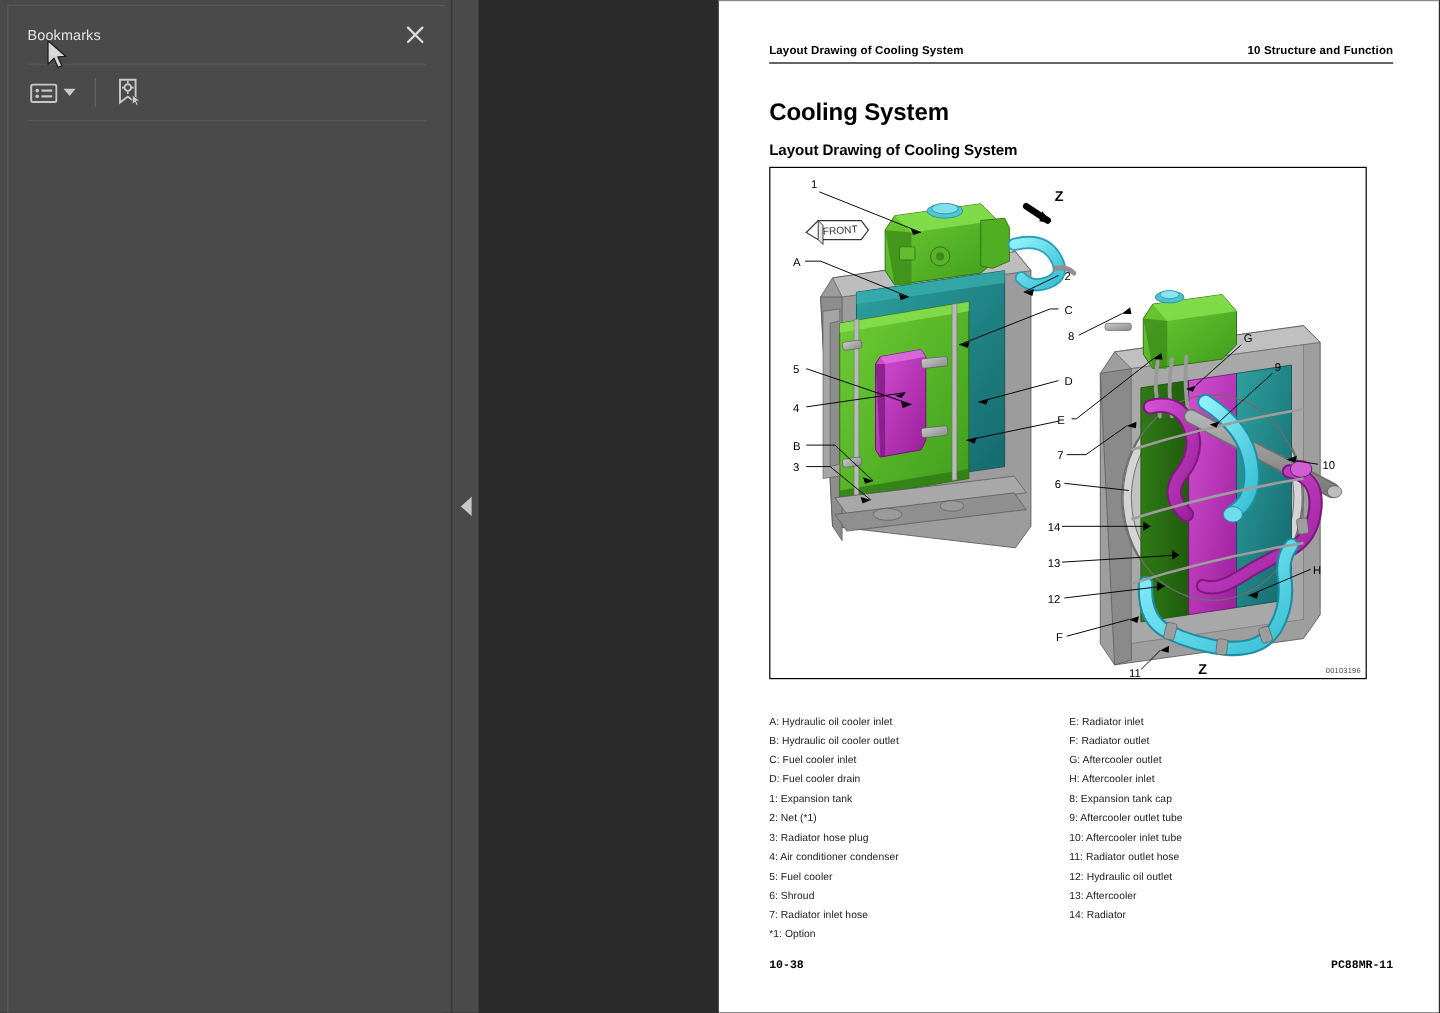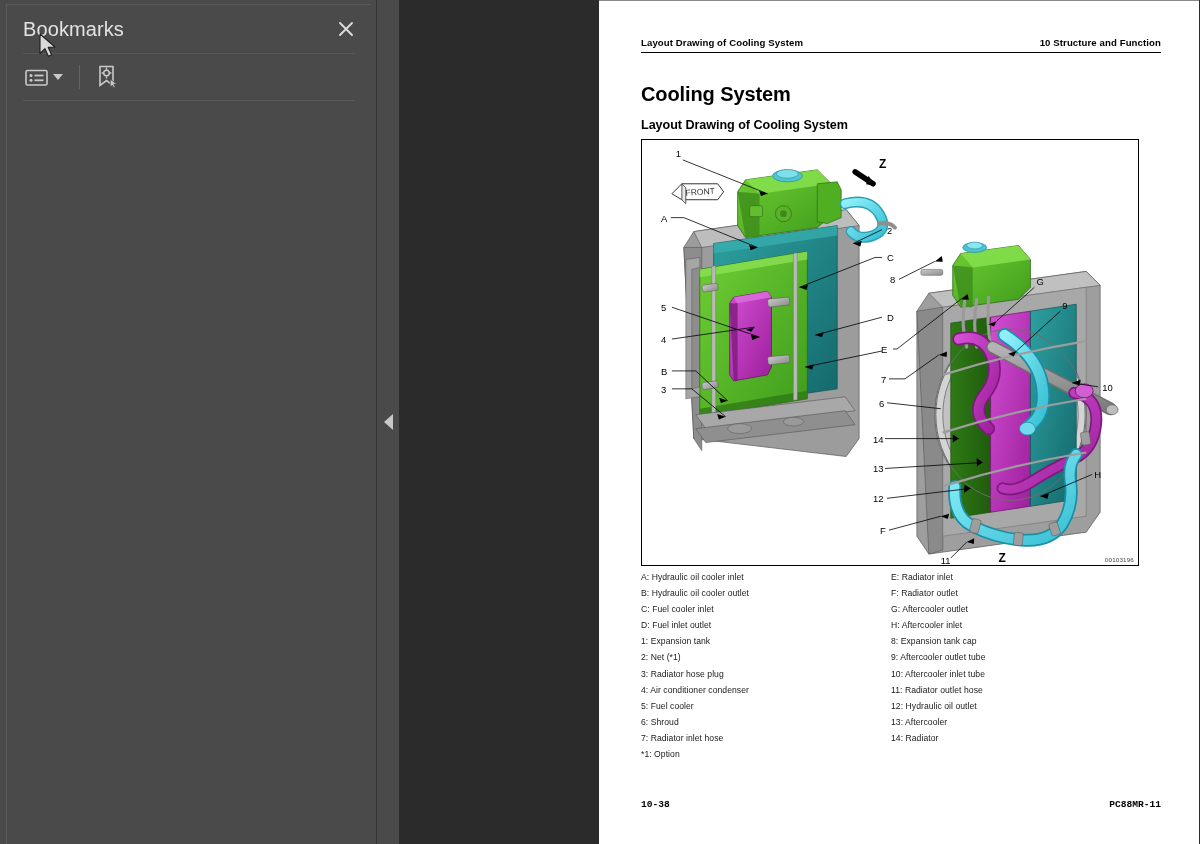--- a/index.html
+++ b/index.html
@@ -35,21 +35,21 @@
     border-top: 1px solid #5a5a5a;
   }
   .panel-header {
     position: relative;
     height: 48px;
     display: flex;
     align-items: center;
     padding: 0 10px 0 16px;
   }
   .panel-title {
-    font-size: 20px;
+    font-size: 12px;
     color: #e2e2e2;
     font-weight: normal;
     letter-spacing: .1px;
     flex: 1;
   }
   .close-btn {
     width: 30px; height: 30px;
     display: flex; align-items: center; justify-content: center;
     cursor: pointer;
     color: #dcdcdc;
@@ -196,21 +196,21 @@
     letter-spacing: .2px;
   }
 
   
   .legend {
     position: absolute;
     left: 42px; top: 568px;
     width: 500px;
     display: flex;
   }
-  .legend-col { width: 250px; }
+  .legend-col { width: 250px; margin-top: 24px; }
   .legend-col li {
     list-style: none;
     font-size: 8.6px;
     line-height: 16.1px;
     color: #1a1a1a;
     letter-spacing: .05px;
     white-space: nowrap;
   }
 
   .doc-foot {
@@ -546,21 +546,21 @@
             </g>
           </svg>
           <div class="fig-id">00103196</div>
         </div>
 
         <div class="legend">
           <ul class="legend-col" id="legend-left">
               <li>A: Hydraulic oil cooler inlet</li>
               <li>B: Hydraulic oil cooler outlet</li>
               <li>C: Fuel cooler inlet</li>
-              <li>D: Fuel inlet outlet</li>
+              <li>D: Fuel cooler drain</li>
               <li>1: Expansion tank</li>
               <li>2: Net (*1)</li>
               <li>3: Radiator hose plug</li>
               <li>4: Air conditioner condenser</li>
               <li>5: Fuel cooler</li>
               <li>6: Shroud</li>
               <li>7: Radiator inlet hose</li>
               <li>*1: Option</li>
             </ul>
           <ul class="legend-col" id="legend-right">

